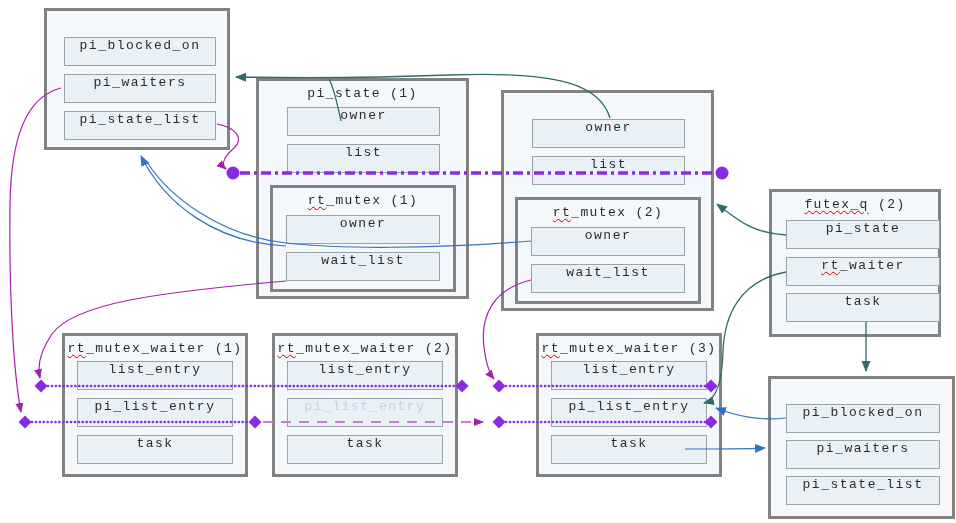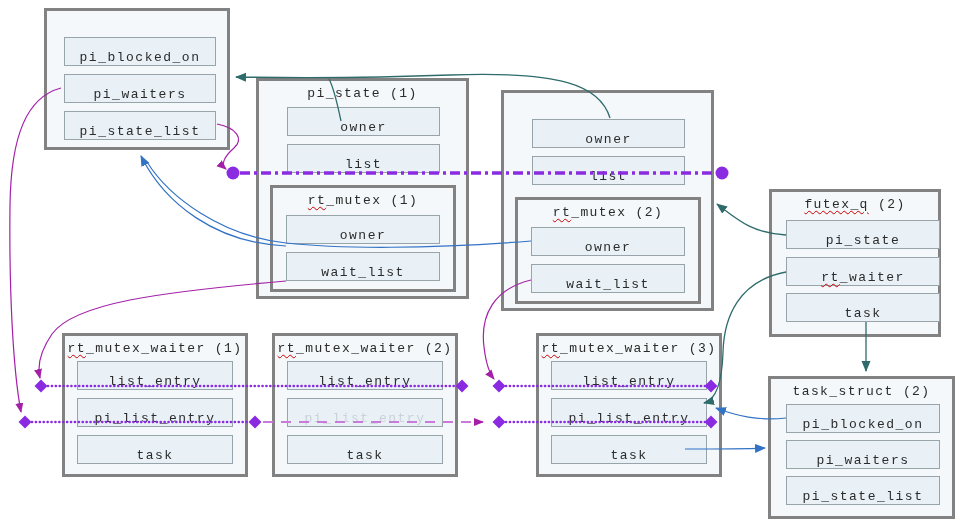--- a/index.html
+++ b/index.html
@@ -12,21 +12,21 @@
   *{margin:0;padding:0;box-sizing:border-box}
   html,body{background:#fff}
   body{width:956px;height:523px;position:relative;overflow:hidden;
        font-family:"Liberation Mono","DejaVu Sans Mono",monospace;}
   #canvas{position:absolute;left:0;top:0;width:956px;height:523px;background:#fff}
   .struct{position:absolute;background:var(--box_fill);border:3px solid var(--box_border);}
   .inner{position:absolute;left:11px;top:104px;width:186px;height:107px;text-decoration:underline;}
   .title{position:absolute;top:5px;left:0;right:0;text-align:center;
          font-size:13px;letter-spacing:1.4px;color:var(--text);white-space:pre}
   .field{position:absolute;height:29px;background:var(--field_fill);
-         border:1px solid var(--field_border);display:flex;align-items:flex-end;justify-content:center;
+         border:1px solid var(--field_border);display:flex;align-items:flex-start;justify-content:center;
          font-size:13px;letter-spacing:1.5px;color:var(--text);white-space:pre}
   .sq{text-decoration-line:underline;text-decoration-style:wavy;
       text-decoration-color:var(--squiggle);text-decoration-thickness:1px;text-underline-offset:2px;}
   .sq:empty{text-decoration:none}
   .muted span{color:var(--muted_text)}
   
   #ts1{left:44px;top:8px;width:186px;height:142px}
   #ts1 .field{left:17px;width:152px}
   #ts1 .f1{top:26px}#ts1 .f2{top:63px}#ts1 .f3{top:100px}
   #ps1{left:256px;top:78px;width:213px;height:221px}
@@ -89,21 +89,20 @@
   </div>
 
   <div class="struct" id="fq2">
     <div class="title"><span class="sq">futex_q</span><span> (2)</span></div>
     <div class="field f1"><span class="sq"></span><span>pi_state</span></div>
     <div class="field f2"><span class="sq">rt</span><span>_waiter</span></div>
     <div class="field f3"><span class="sq"></span><span>task</span></div>
   </div>
 
   <div class="struct" id="ts2">
-    <div class="title"><span class="sq"></span><span>task_struct (2)</span></div>
     <div class="field f1"><span class="sq"></span><span>pi_blocked_on</span></div>
     <div class="field f2"><span class="sq"></span><span>pi_waiters</span></div>
     <div class="field f3"><span class="sq"></span><span>pi_state_list</span></div>
   </div>
 
   <div class="struct waiter" id="w1">
     <div class="title"><span class="sq">rt</span><span>_mutex_waiter (1)</span></div>
     <div class="field f1"><span class="sq"></span><span>list_entry</span></div>
     <div class="field f2"><span class="sq"></span><span>pi_list_entry</span></div>
     <div class="field f3"><span class="sq"></span><span>task</span></div>

